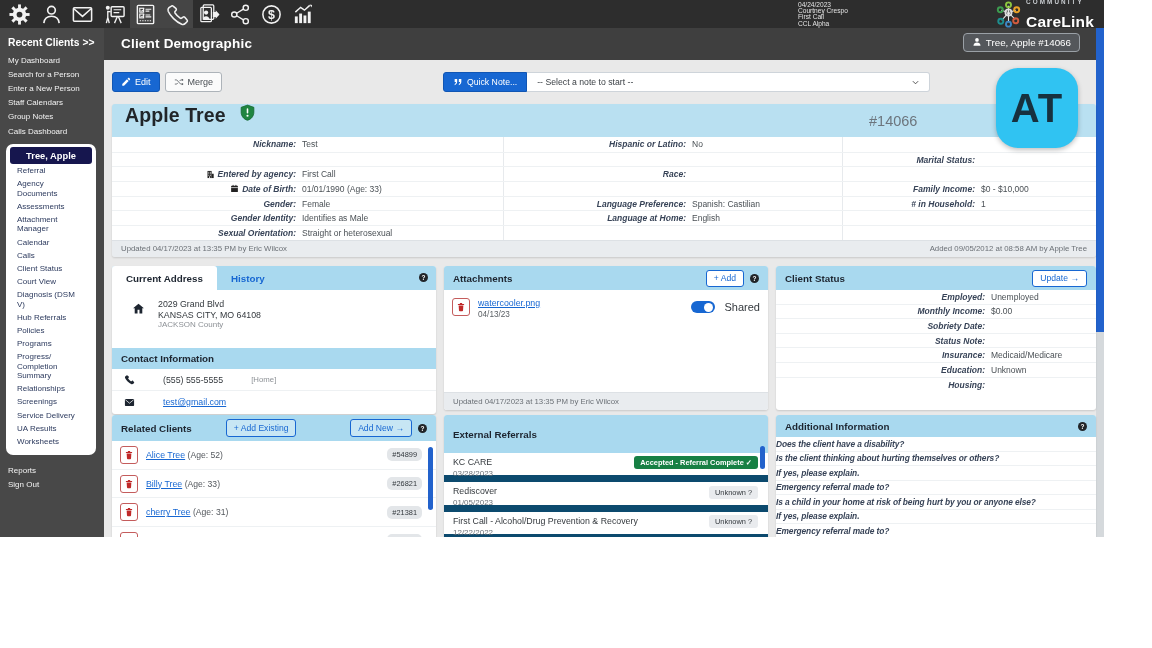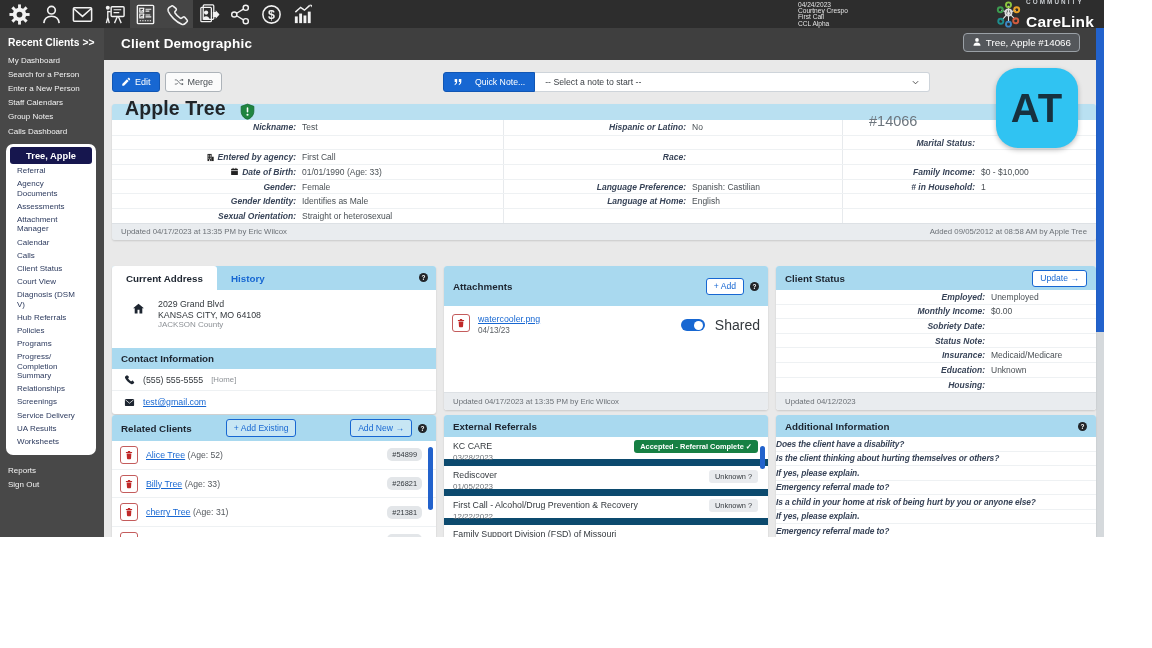--- a/index.html
+++ b/index.html
@@ -43,27 +43,27 @@
 
   .btn-blue { background:#1767d2; color:#fff; border:1px solid #1156b4; border-radius:3px; font-size:9px; height:20px; display:inline-flex; align-items:center; gap:4px; padding:0 8px; cursor:pointer; }
   .btn-light { background:#fbfbfb; color:#4a4f54; border:1px solid #adb3b9; border-radius:3px; font-size:9px; height:20px; display:inline-flex; align-items:center; gap:4px; padding:0 8px; cursor:pointer; }
   .btn-outline { background:rgba(255,255,255,.35); color:#1767d2; border:1px solid #1767d2; border-radius:3px; font-size:8.6px; height:18px; display:inline-flex; align-items:center; gap:3px; padding:0 7px; cursor:pointer; }
   .btn-outline.on-white { background:#fff; }
 
   .toolbar { position:absolute; left:8px; top:12px; display:flex; gap:5px; }
   .toolbar svg { width:10px; height:10px; }
 
   .quicknote { position:absolute; left:339px; top:12px; width:487px; height:20px; display:flex; }
-  .qn-label { background:#1767d2; color:#fff; font-size:8.7px; display:flex; align-items:center; gap:12px; padding:0 9px; border:1px solid #1156b4; border-radius:3px 0 0 3px; cursor:pointer; }
+  .qn-label { background:#1767d2; color:#fff; font-size:8.7px; display:flex; align-items:center; gap:4px; padding:0 9px; border:1px solid #1156b4; border-radius:3px 0 0 3px; cursor:pointer; }
   .qn-label svg { width:10px; height:10px; }
   .qn-select { flex:1; background:#fff; border:1px solid #ced4da; border-left:none; border-radius:0 3px 3px 0; font-size:8.7px; color:#3c4146; display:flex; align-items:center; padding:0 10px; position:relative; cursor:pointer; }
   .qn-select svg { position:absolute; right:9px; top:5px; width:9px; height:9px; color:#444; }
 
   .maincard { position:absolute; left:8px; top:44px; width:984px; box-shadow:0 1px 2px rgba(0,0,0,.14); border-radius:3px; }
-  .banner { height:16px; background:#b9e0f1; border-radius:3px 3px 0 0; position:relative; display:flex; align-items:flex-end; }
+  .banner { height:33px; background:#b9e0f1; border-radius:3px 3px 0 0; position:relative; display:flex; align-items:flex-start; }
   .banner-name { font-size:19.5px; font-weight:bold; color:#212529; margin-left:13px; letter-spacing:.1px; }
   .banner-shield { margin-left:13px; width:17px; height:17px; }
   .banner-id { position:absolute; left:757px; top:9px; color:#6c757d; font-size:14.5px; }
 
   .demo { background:#fff; }
   .demo-row { display:flex; height:14.7px; border-top:1px solid #eef1f3; }
   .demo-row:first-child { border-top:none; }
   .demo-cell { display:flex; align-items:center; height:100%; }
   .demo-cell.c1 { width:392px; border-right:1px solid #e7eaed; }
   .demo-cell.c2 { width:339px; border-right:1px solid #e7eaed; }
@@ -86,57 +86,57 @@
   .p-address { left:8px; top:206px; width:324px; height:148px; }
   .tabbar { height:24px; background:#a9d9ef; border-radius:3px 3px 0 0; display:flex; align-items:stretch; position:relative; }
   .tab-active { background:#fff; font-size:9.8px; font-weight:bold; color:#1d2530; display:flex; align-items:center; padding:0 14px; border-radius:3px 3px 0 0; cursor:pointer; }
   .tab { font-size:9.8px; font-weight:bold; color:#1767d2; display:flex; align-items:center; padding:0 14px; cursor:pointer; }
   .tabbar .info-dot { position:absolute; right:8px; top:7px; }
   .addr-body { height:58px; display:flex; padding:9px 0 0 20px; gap:13px; }
   .addr-body svg { width:13px; height:13px; color:#1d2530; margin-top:3px; }
   .addr-lines { font-size:8.8px; color:#33383d; line-height:10.6px; }
   .addr-county { font-size:8px; color:#8d9196; }
   .contact-head { height:21px; background:#a9d9ef; display:flex; align-items:center; padding:0 9px; }
-  .contact-row { height:22px; display:flex; align-items:center; gap:8px; padding-left:12px; border-bottom:1px solid #eef1f3; font-size:8.8px; color:#33383d; }
+  .contact-row { height:22px; display:flex; align-items:center; gap:28px; padding-left:12px; border-bottom:1px solid #eef1f3; font-size:8.8px; color:#33383d; }
   .contact-row svg { width:11px; height:11px; color:#1d2530; }
   .muted-sub { color:#8d9196; font-size:7.8px; }
   .link { color:#1767d2; text-decoration:underline; cursor:pointer; }
 
   
   .p-attach { left:340px; top:206px; width:324px; height:144px; }
-  .p-attach .panel-head { height:40px; }
+  .p-attach .panel-head { height:24px; }
   .attach-row { display:flex; padding:8px 8px 0 8px; align-items:flex-start; }
   .trash-btn { width:18px; height:18px; border:1px solid #c45c5c; border-radius:3px; background:#fff; display:flex; align-items:center; justify-content:center; color:#c02929; cursor:pointer; flex:none; }
   .trash-btn svg { width:10px; height:10px; }
   .attach-main { margin-left:8px; font-size:8.8px; }
   .attach-date { color:#5a5f64; font-size:8.2px; margin-top:2px; }
   .toggle { width:24px; height:12px; border-radius:6px; background:#1767d2; position:relative; cursor:pointer; flex:none; }
   .toggle::after { content:""; position:absolute; right:1.5px; top:1.5px; width:9px; height:9px; background:#fff; border-radius:50%; }
-  .shared-wrap { margin-left:auto; display:flex; align-items:center; gap:10px; font-size:14px; color:#33383d; padding-top:3px; }
+  .shared-wrap { margin-left:auto; display:flex; align-items:flex-end; gap:10px; font-size:11px; color:#33383d; padding-top:3px; }
 
   
   .p-status { left:672px; top:206px; width:320px; height:144px; }
   .p-status .panel-head { height:24px; }
   .status-row { display:flex; height:14.6px; align-items:center; border-bottom:1px solid #eef1f3; }
   .status-label { width:209px; text-align:right; font-size:8.5px; font-weight:bold; font-style:italic; color:#374357; }
   .status-value { font-size:8.5px; color:#4a5055; padding-left:6px; }
   .upd-btn { margin-left:auto; }
 
   
   .p-related { left:8px; top:355px; width:324px; height:196px; }
   .p-related .panel-head { height:26px; }
   .rel-row { height:28.7px; display:flex; align-items:center; padding:0 10px 0 8px; border-bottom:1px solid #eef1f3; position:relative; }
   .rel-name { margin-left:8px; font-size:8.8px; }
   .rel-age { color:#55595e; font-size:8.6px; }
   .rel-badge { margin-left:auto; background:#e3e6e9; border-radius:5px; font-size:7.4px; color:#33383d; padding:2px 5px; margin-right:4px; }
   .list-thumb { position:absolute; width:5px; border-radius:3px; background:#2262cc; z-index:4; }
 
   
   .p-refer { left:340px; top:355px; width:324px; height:196px; }
-  .p-refer .panel-head { height:22px; }
+  .p-refer .panel-head { height:38px; }
   .ref-row { height:29.3px; padding:4px 10px 0 9px; border-bottom:7px solid #0c4a6e; position:relative; }
   .ref-name { font-size:8.8px; color:#33383d; }
   .ref-date { font-size:8px; color:#6b7076; margin-top:2px; }
   .ref-badge { position:absolute; right:10px; bottom:6px; border-radius:3px; font-size:7.4px; padding:2px 6px; }
   .ref-badge.success { background:#178044; color:#fff; font-weight:bold; }
   .ref-badge.muted { background:#e9ebee; color:#33383d; }
 
   
   .p-addinfo { left:672px; top:355px; width:320px; height:196px; }
   .p-addinfo .panel-head { height:22px;gap:44px; }
@@ -660,21 +660,20 @@
           <span class="status-value">Medicaid/Medicare</span>
         </div>
       <div class="status-row">
           <span class="status-label">Education:</span>
           <span class="status-value">Unknown</span>
         </div>
       <div class="status-row" style="border-bottom:none">
           <span class="status-label">Housing:</span>
           <span class="status-value"></span>
         </div>
-      <div class="pfoot">Updated 04/12/2023</div>
     </div>
 
     <div class="panel p-related">
       <div class="panel-head">
         <span class="panel-title">Related Clients</span>
         <div class="btn-outline" style="margin-left:34px">+ Add Existing</div>
         <div class="btn-outline ml-auto">Add New →</div>
         <div class="info-dot head-gap">?</div>
       </div>
       <div class="rel-row">

